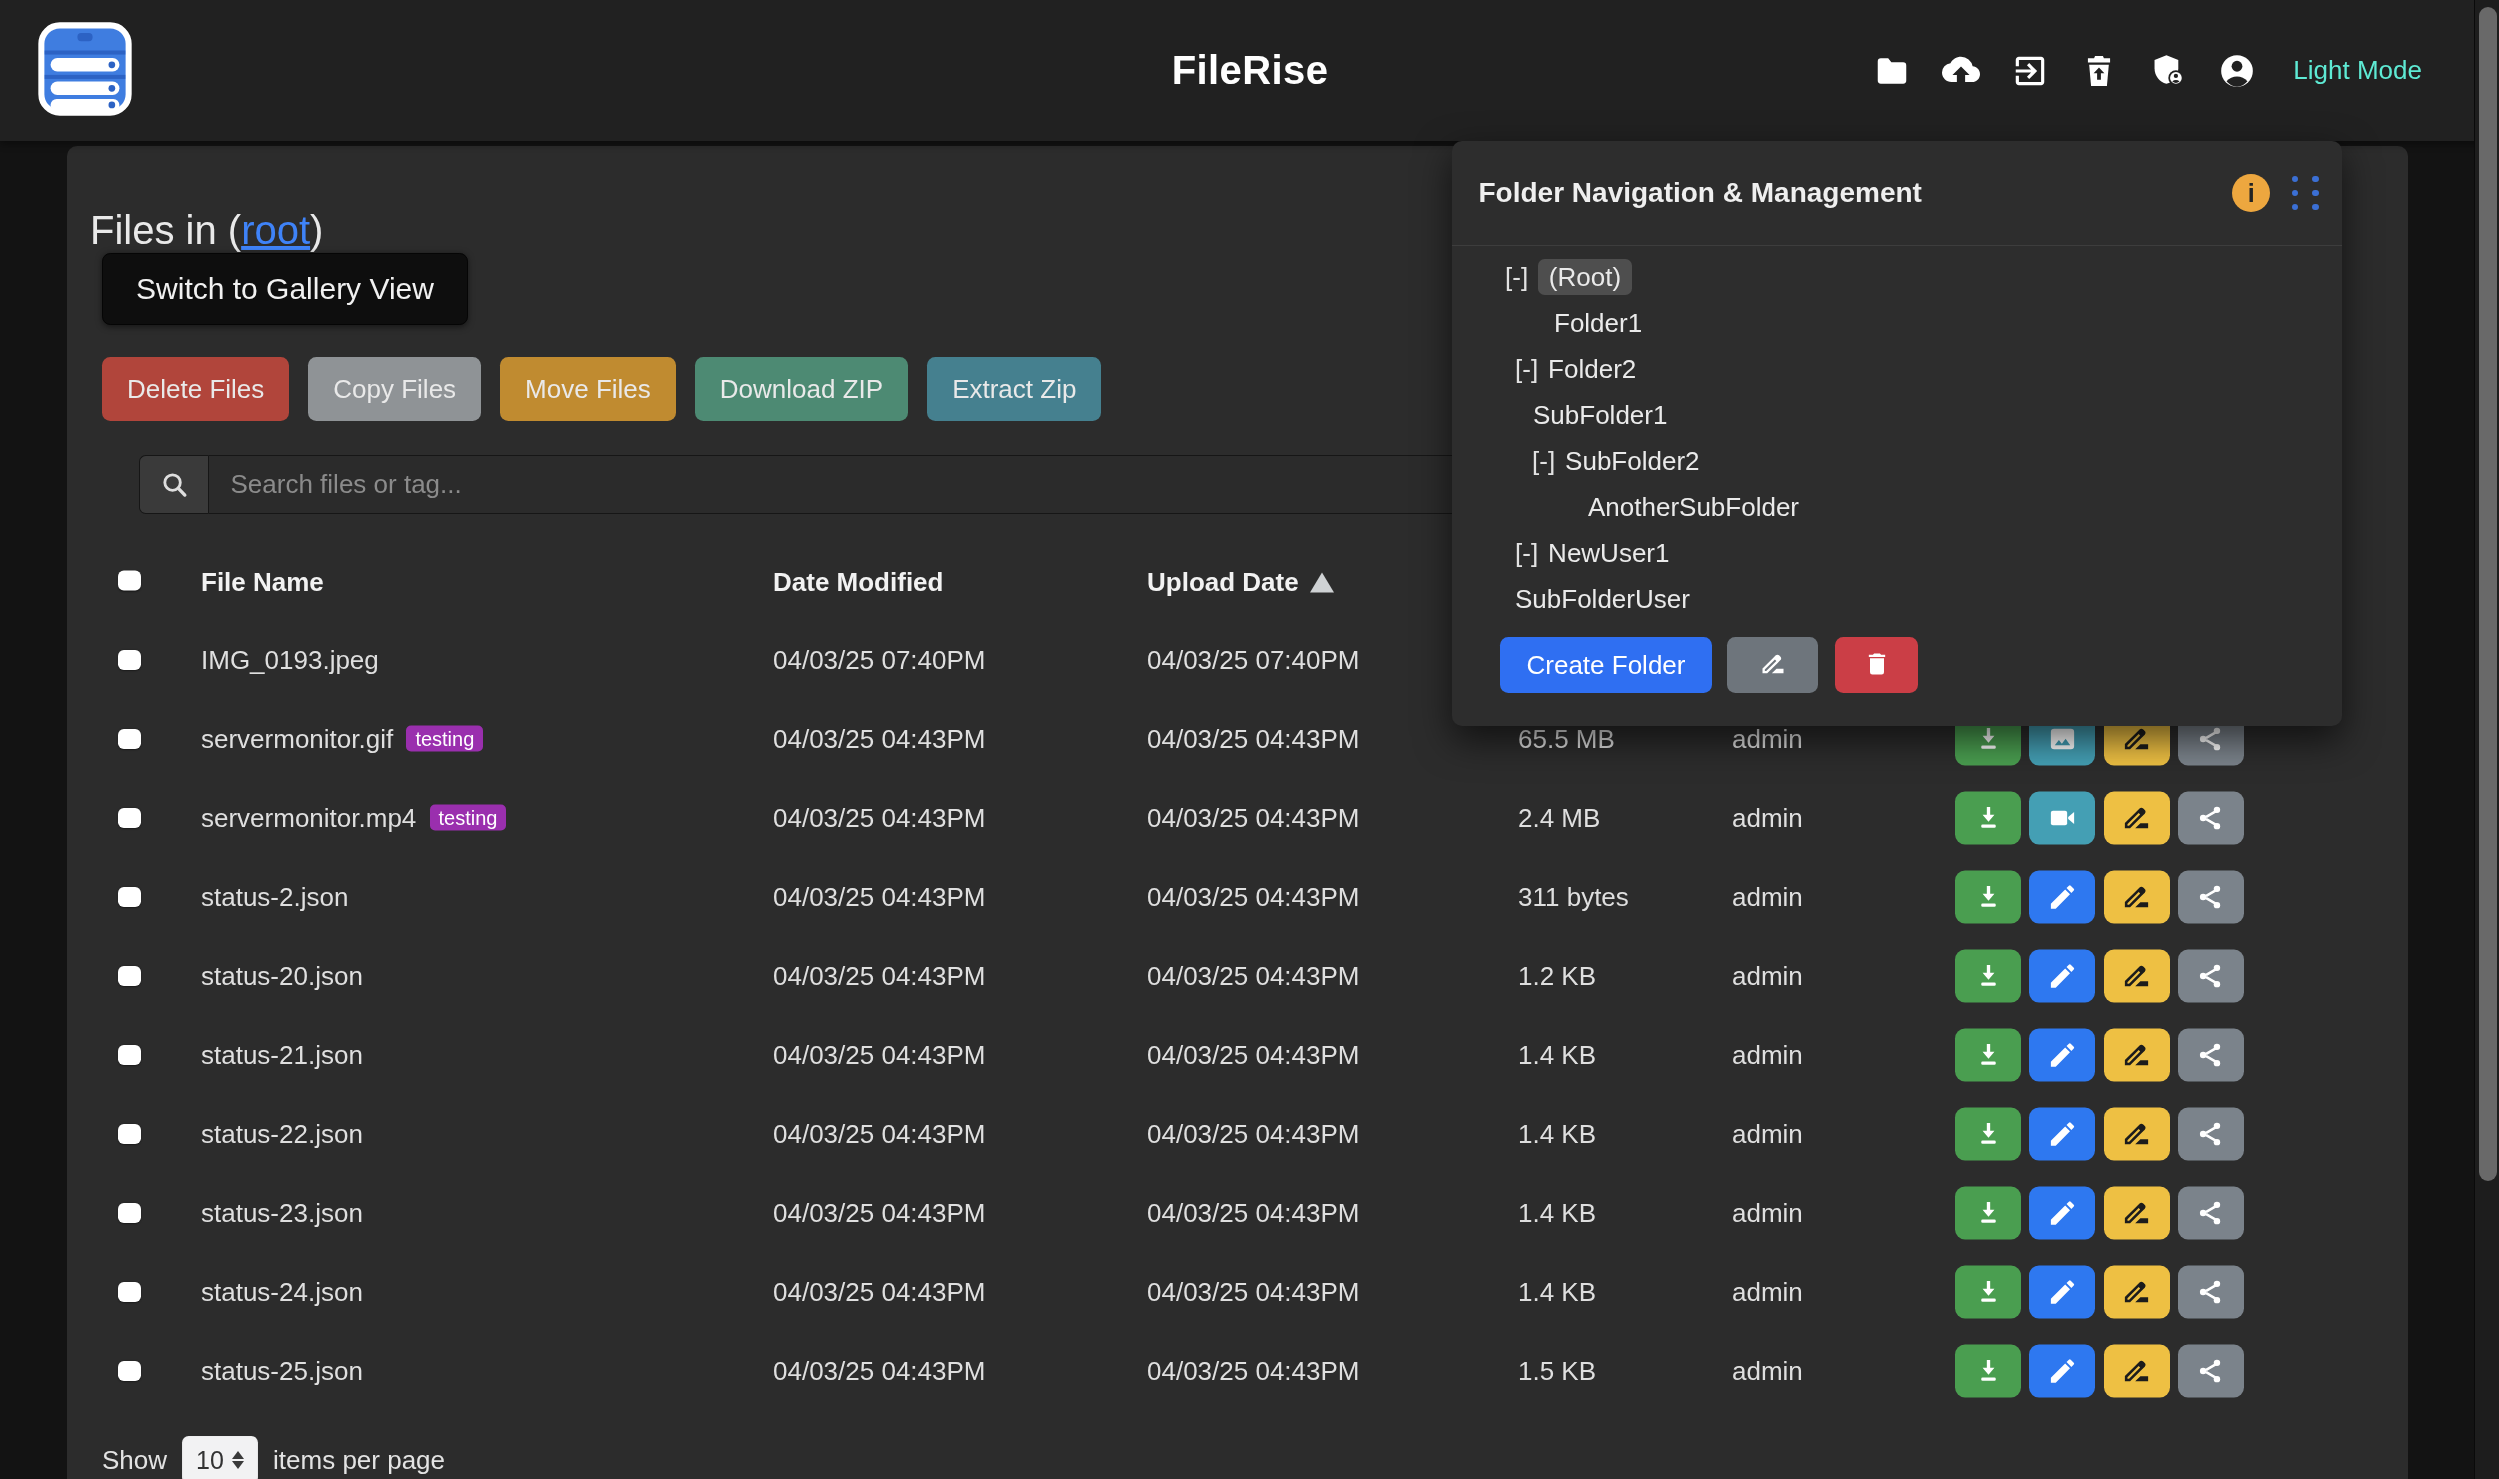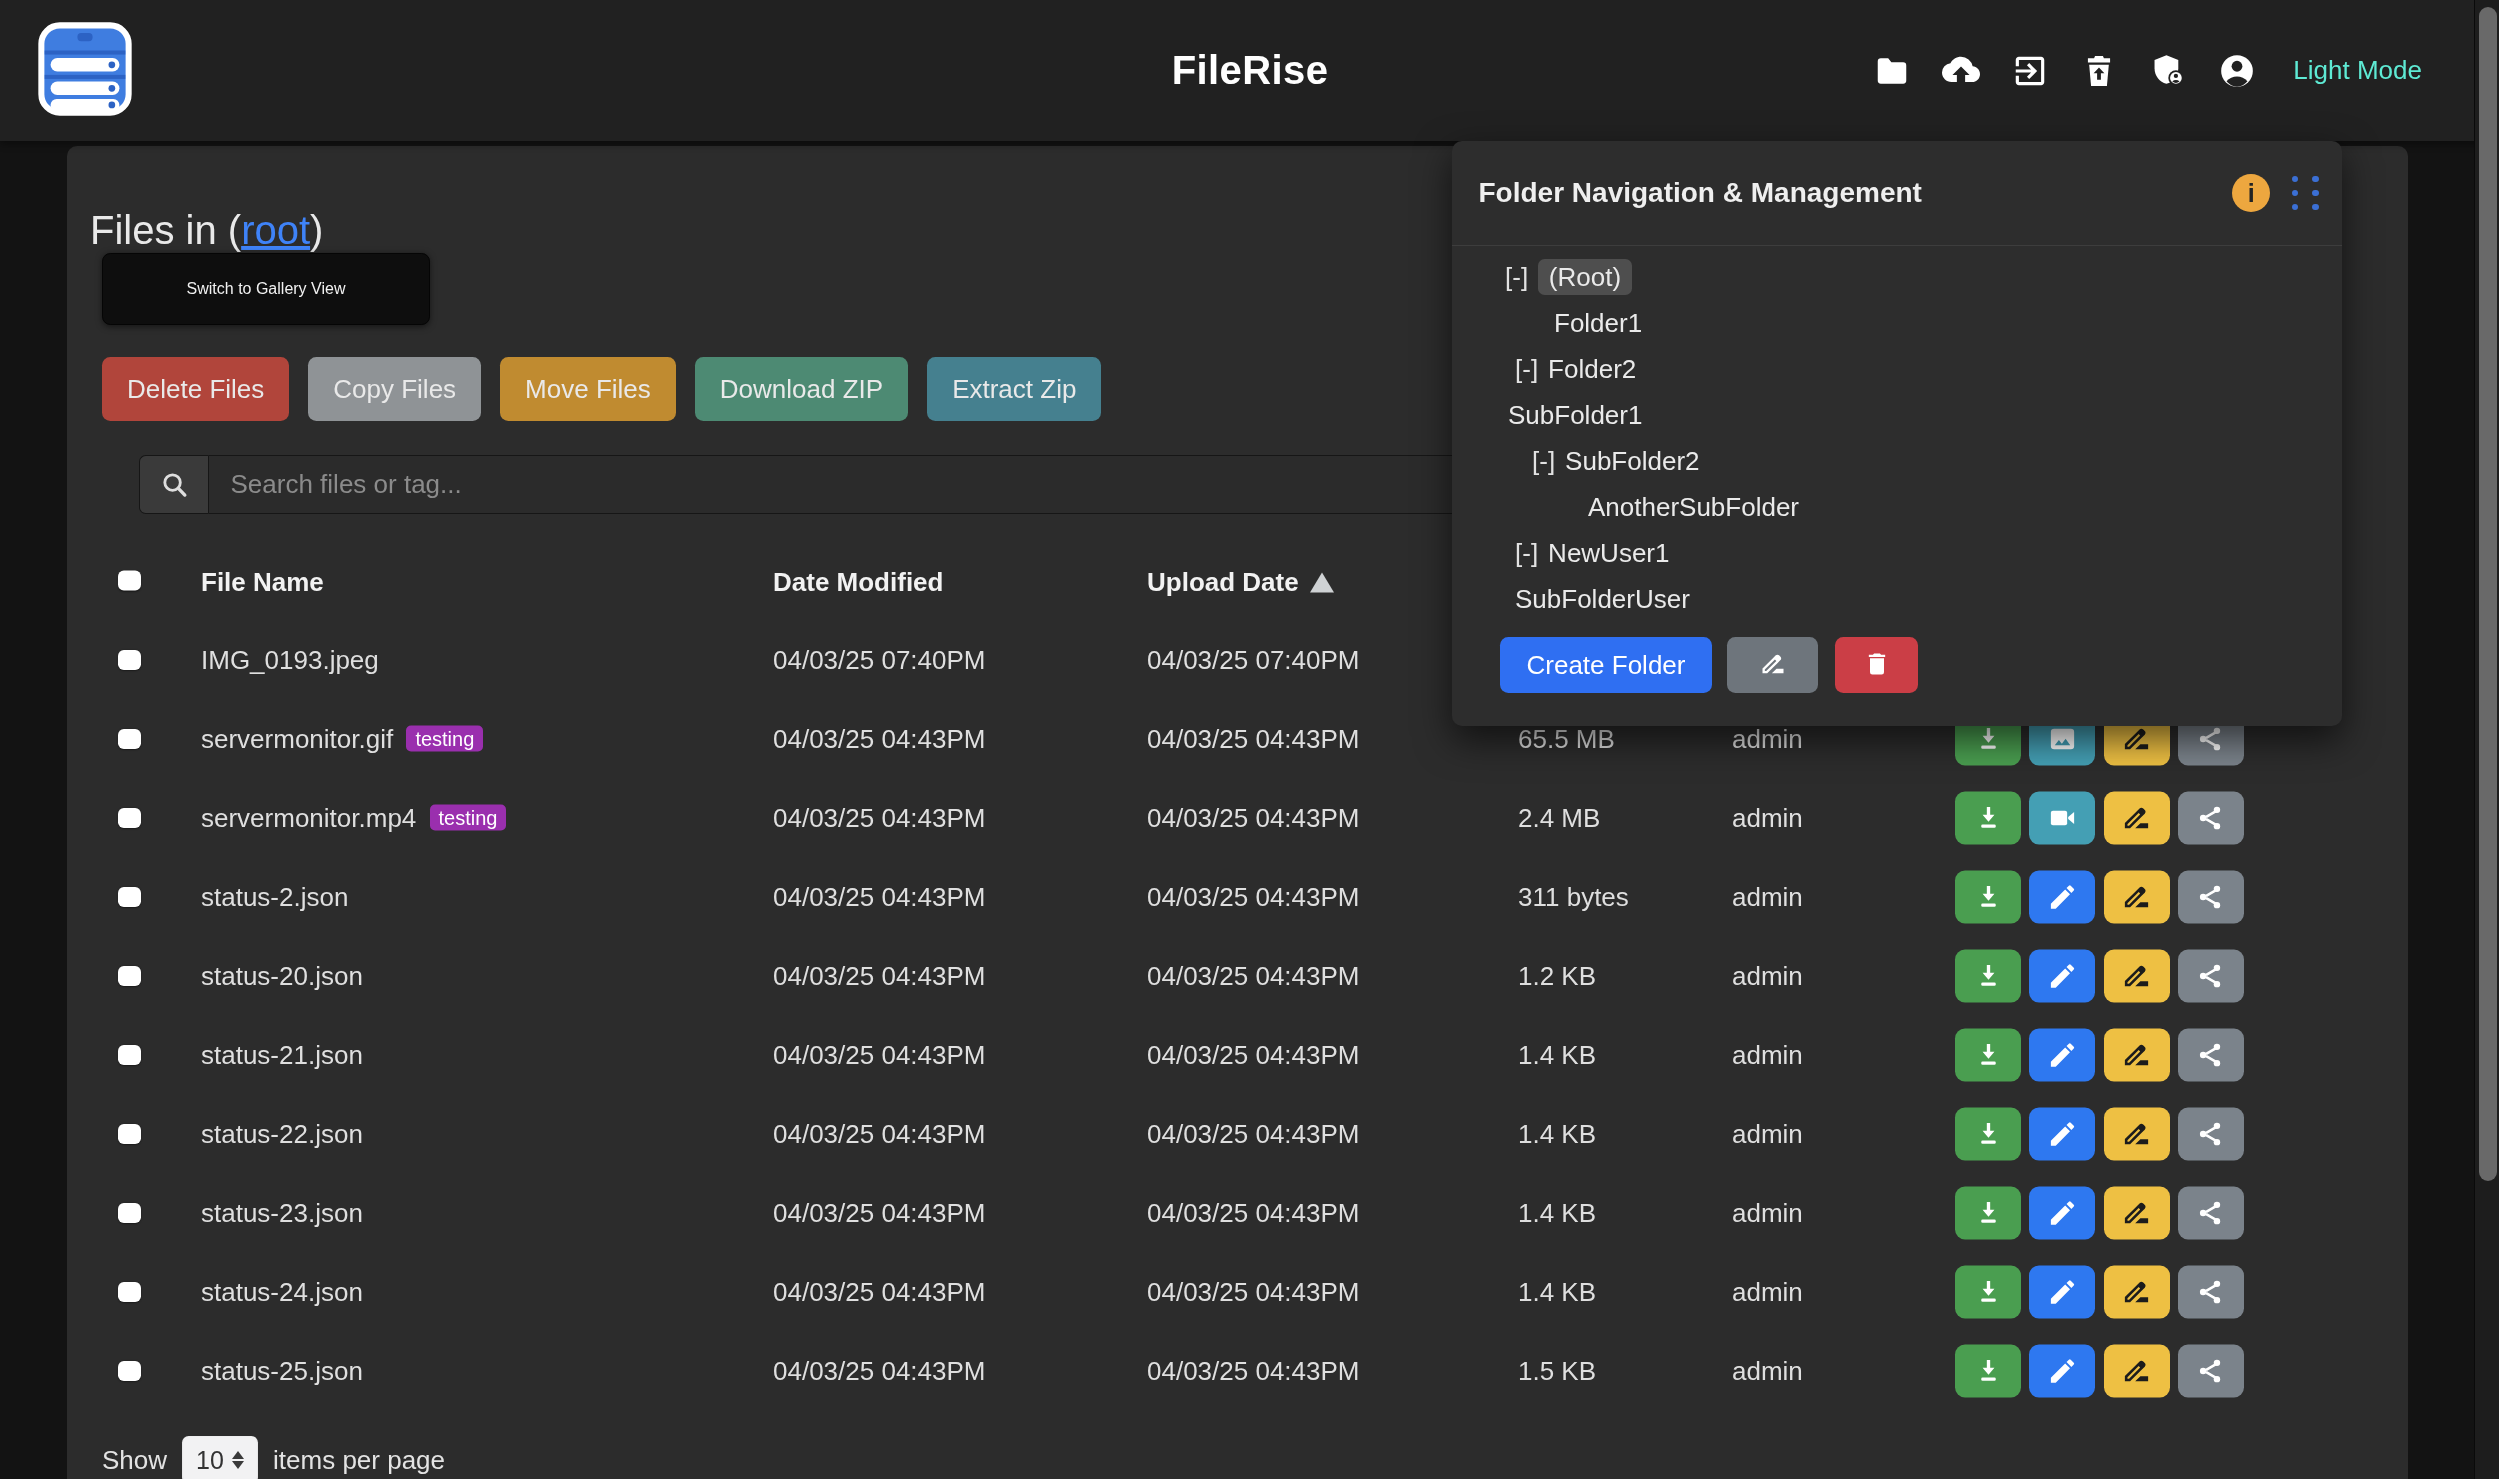--- a/index.html
+++ b/index.html
@@ -16,22 +16,22 @@
     font-size:40px;font-weight:700;color:#ffffff;letter-spacing:0.4px;}
   .hdr-right{position:absolute;right:78px;top:0;height:141px;display:flex;align-items:center;gap:31px;}
   .hdr-ic{width:38px;height:38px;display:flex;align-items:center;justify-content:center;cursor:pointer;}
   .hdr-ic svg{width:38px;height:38px;}
   .theme-label{font-size:26px;color:#5eead4;margin-left:6.6px;cursor:pointer;white-space:nowrap;}
   
   .card{position:absolute;left:67px;top:146px;width:2341px;height:1333px;background:#2c2c2c;
     border-radius:10px 10px 0 0;z-index:1;}
   .page-heading{position:absolute;left:23px;top:29px;font-size:40px;font-weight:400;color:#e9e9e9;}
   .page-heading a{color:#3f83f8;text-decoration:underline;cursor:pointer;}
-  .gallery-btn{position:absolute;left:35px;top:107px;width:328px;height:72px;background:#0e0e0e;color:#f1f1f1;
-    font-size:16px;border:0.8px solid #050505;border-radius:8.3px;display:flex;align-items:center;justify-content:center;
+  .gallery-btn{position:absolute;left:35px;top:107px;width:366px;height:72px;background:#0e0e0e;color:#f1f1f1;
+    font-size:30px;border:0.8px solid #050505;border-radius:8.3px;display:flex;align-items:center;justify-content:center;
     box-shadow:0 1.7px 6.6px rgba(0,0,0,.5);cursor:pointer;font-family:inherit;}
   .btnrow{position:absolute;left:35px;top:211px;display:flex;gap:19px;}
   .bbtn{height:64px;border:none;border-radius:8.3px;color:#e9e9e9;font-size:26px;padding:0 25px;
     display:flex;align-items:center;justify-content:center;cursor:pointer;font-family:inherit;}
   .b-delete{background:#b1453b;}
   .b-copy{background:#8f9396;}
   .b-move{background:#c08b30;}
   .b-zip{background:#4d8a73;}
   .b-extract{background:#45808f;}
   .searchbar{position:absolute;left:35px;top:309px;width:1390px;height:59px;display:flex;margin-left:37px;}
@@ -559,21 +559,21 @@
         <span class="tgl">[-]</span>
         <span class="lbl sel">(Root)</span>
       </div>
       <div class="tnode" style="padding-left: 102px;">
         <span class="lbl">Folder1</span>
       </div>
       <div class="tnode" style="padding-left: 63px;">
         <span class="tgl">[-]</span>
         <span class="lbl">Folder2</span>
       </div>
-      <div class="tnode" style="padding-left: 56px;">
+      <div class="tnode" style="padding-left: 81px;">
         <span class="lbl">SubFolder1</span>
       </div>
       <div class="tnode" style="padding-left: 80px;">
         <span class="tgl">[-]</span>
         <span class="lbl">SubFolder2</span>
       </div>
       <div class="tnode" style="padding-left: 136px;">
         <span class="lbl">AnotherSubFolder</span>
       </div>
       <div class="tnode" style="padding-left: 63px;">

